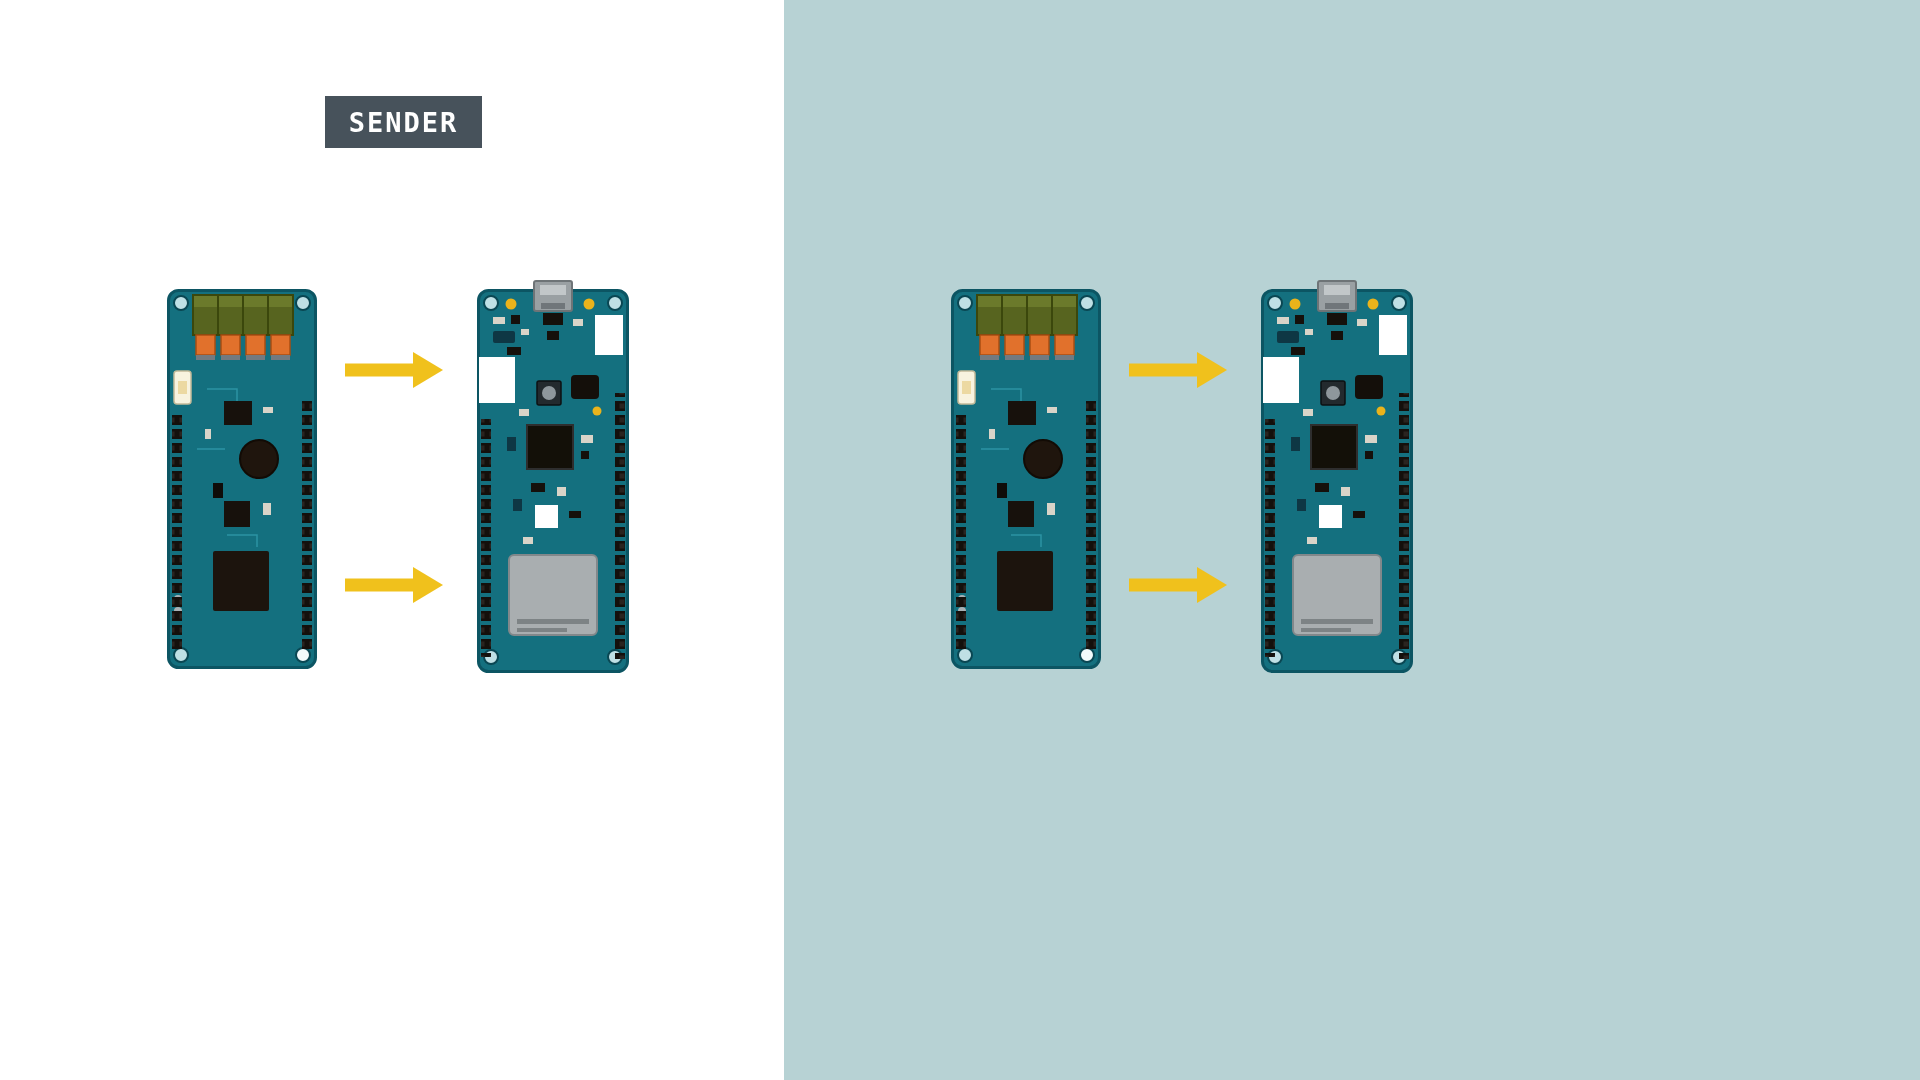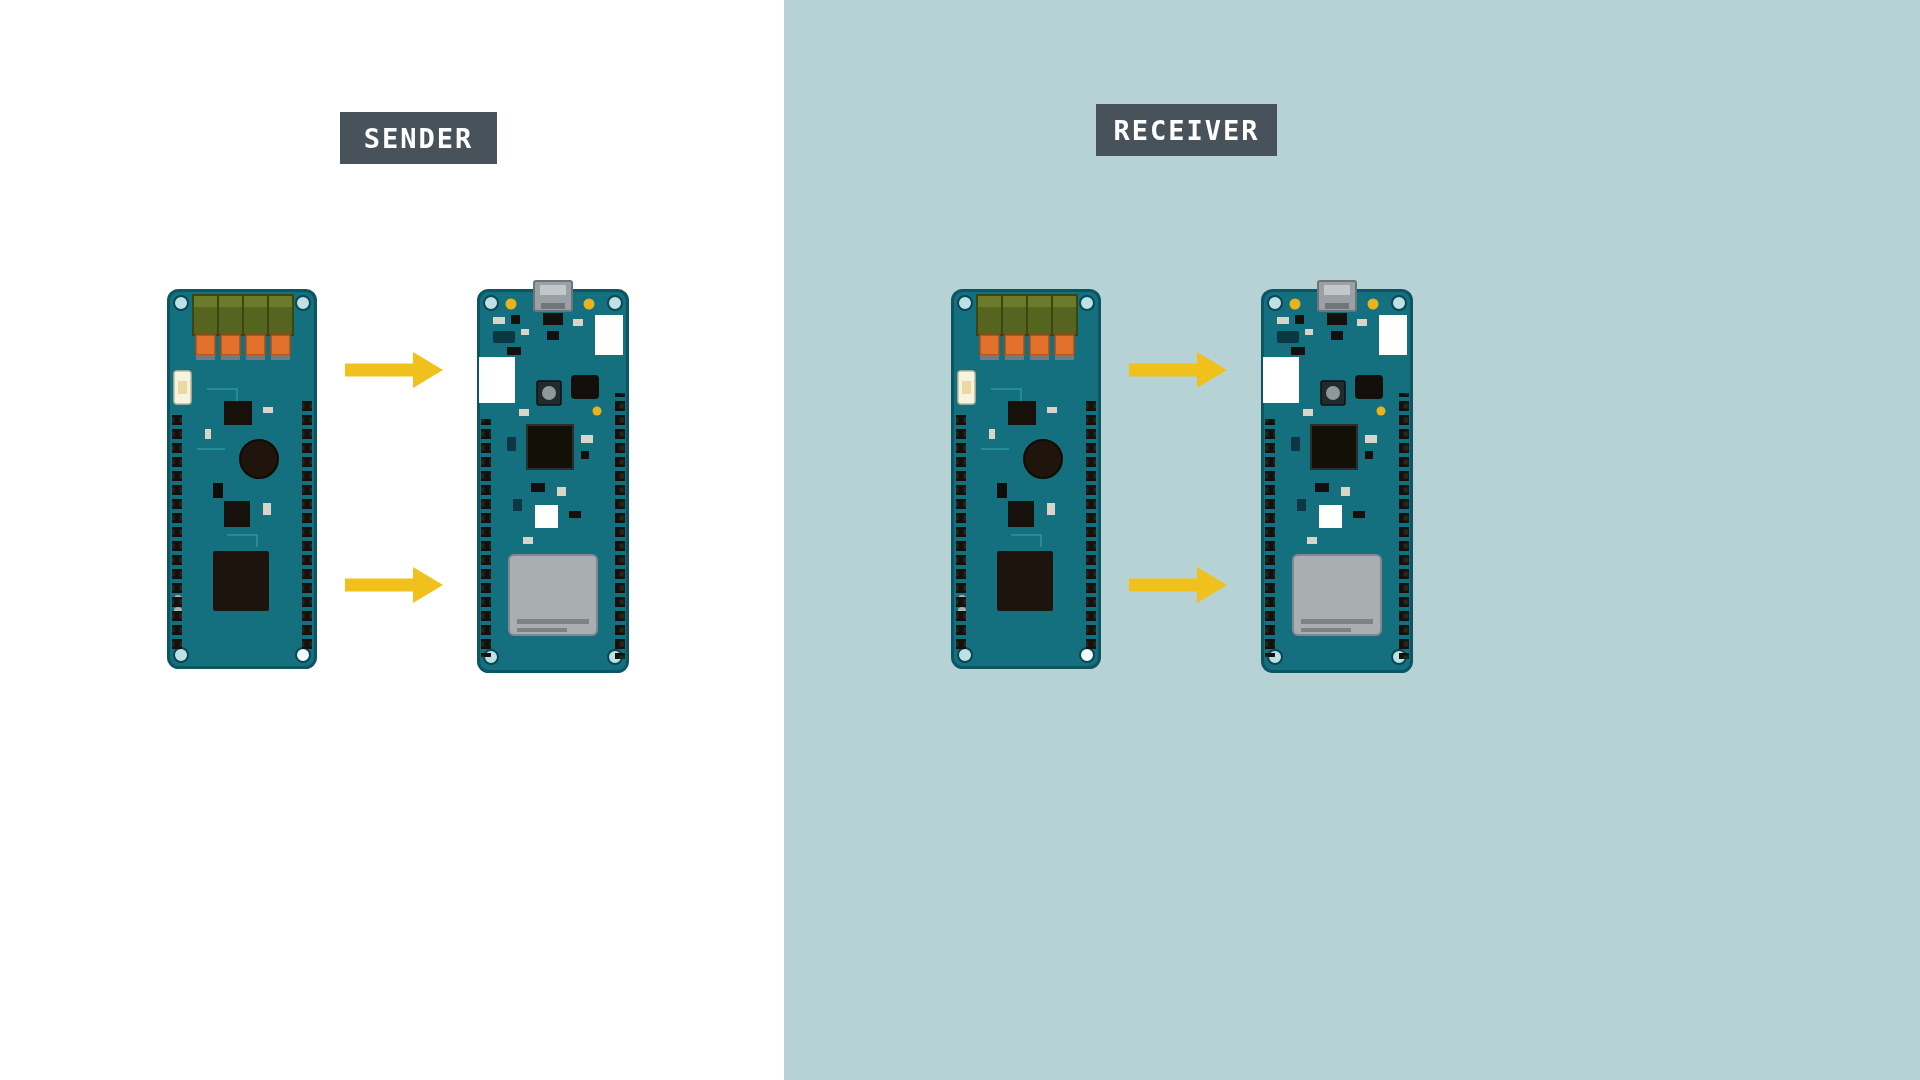--- a/index.html
+++ b/index.html
@@ -11,21 +11,21 @@
   .panel { position: absolute; top: 0; height: 1080px; }
   .panel-sender   { left: 0;     width: 784px;  background: #ffffff; }
   .panel-receiver { left: 784px; width: 1136px; background: #b7d2d4; }
 
   .label-box {
     position: absolute;
     display: flex; align-items: center; justify-content: center;
     background: #47525b; color: #ffffff;
     font-weight: bold; font-size: 27px; letter-spacing: 2px;
   }
-  .label-pos-sender   { left: 325px; top: 112px; width: 157px; height: 52px; margin-left: 15px; }
+  .label-pos-sender   { left: 325px; top: 96px; width: 157px; height: 52px; }
   .label-pos-receiver { left: 312px; top: 104px; width: 181px; height: 52px; }
 
   .board { position: absolute; display: block; }
   .board-a { left: 167px; top: 289px; width: 150px; height: 380px; }
   .board-b { left: 477px; top: 279px; width: 152px; height: 394px; }
 
   .arrow { position: absolute; display: block; width: 98px; height: 36px; }
   .arrow-1 { left: 345px; top: 352px; }
   .arrow-2 { left: 345px; top: 567px; }
 
@@ -147,23 +147,20 @@
     <svg class="arrow arrow-2">
         <use href="#arrow-right"></use>
       </svg>
 
     <svg class="board board-b">
         <use href="#board-b"></use>
       </svg>
   </section>
 
   <section class="panel panel-receiver">
-    <div class="label-box label-pos-receiver">
-      <span>RECEIVER</span>
-    </div>
 
     <svg class="board board-a">
         <use href="#board-a"></use>
       </svg>
 
     <svg class="arrow arrow-1">
         <use href="#arrow-right"></use>
       </svg>
     <svg class="arrow arrow-2">
         <use href="#arrow-right"></use>

